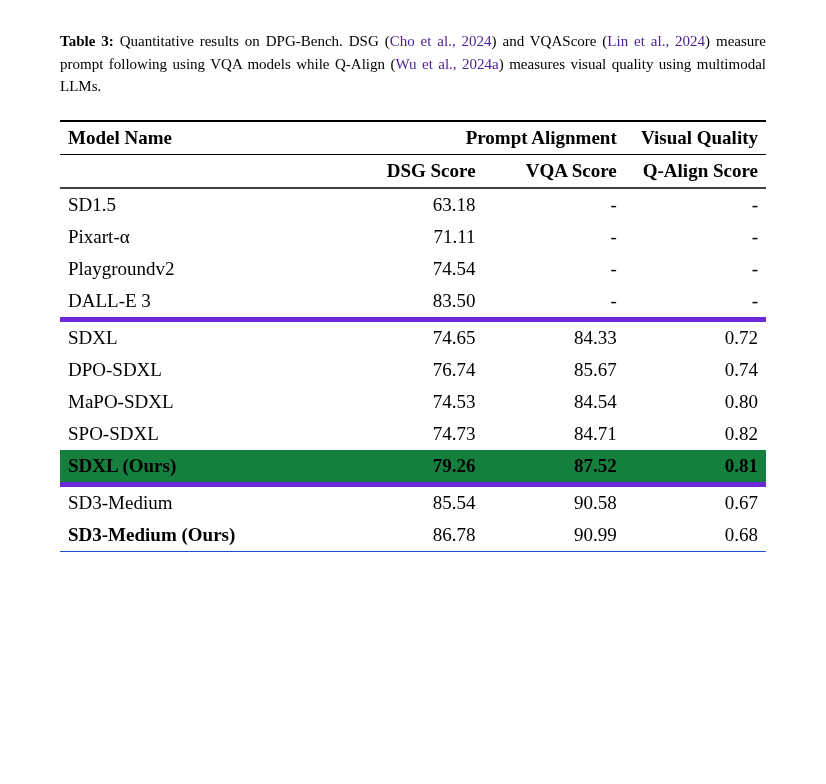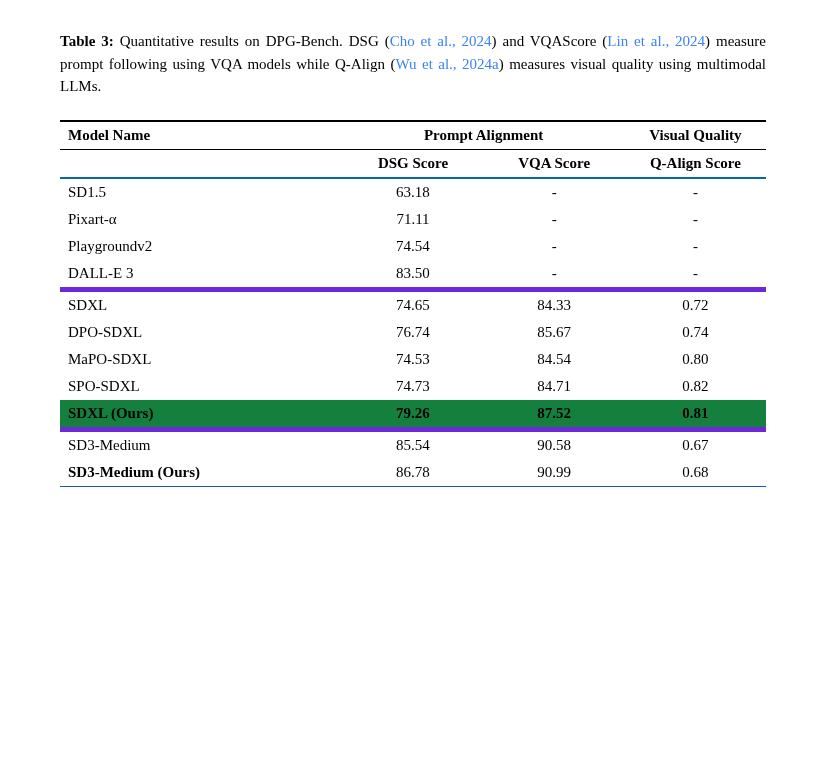--- a/index.html
+++ b/index.html
@@ -11,41 +11,41 @@
       width: 826px;
       min-height: 784px;
       padding: 30px 60px 30px 60px;
     }
     .caption {
       line-height: 1.5;
       margin-bottom: 22px;
       text-align: justify;
     }
     .caption .ref-link {
-      color: #3b82f6;
+      color: #4c1d95;
     }
     table {
       width: 100%;
       border-collapse: collapse;
-      font-size: 15px;
+      font-size: 19px;
     }
     th, td {
       padding: 5px 8px;
       text-align: left;
     }
     td:not(:first-child), th:not(:first-child) {
-      text-align: center;
+      text-align: right;
     }
     .header-row-1 th {
       border-top: 2px solid #000;
       border-bottom: 1px solid #000;
       font-weight: bold;
     }
     .header-row-2 th {
-      border-bottom: 2px solid #0369a1;
+      border-bottom: 2px solid #404040;
       font-weight: bold;
     }
     .section-divider td {
       border-top: 5px solid #6d28d9;
     }
     .last-row td {
       border-bottom: 1px solid #1d4ed8;
     }
     .highlight-row {
       background-color: #15803d;

